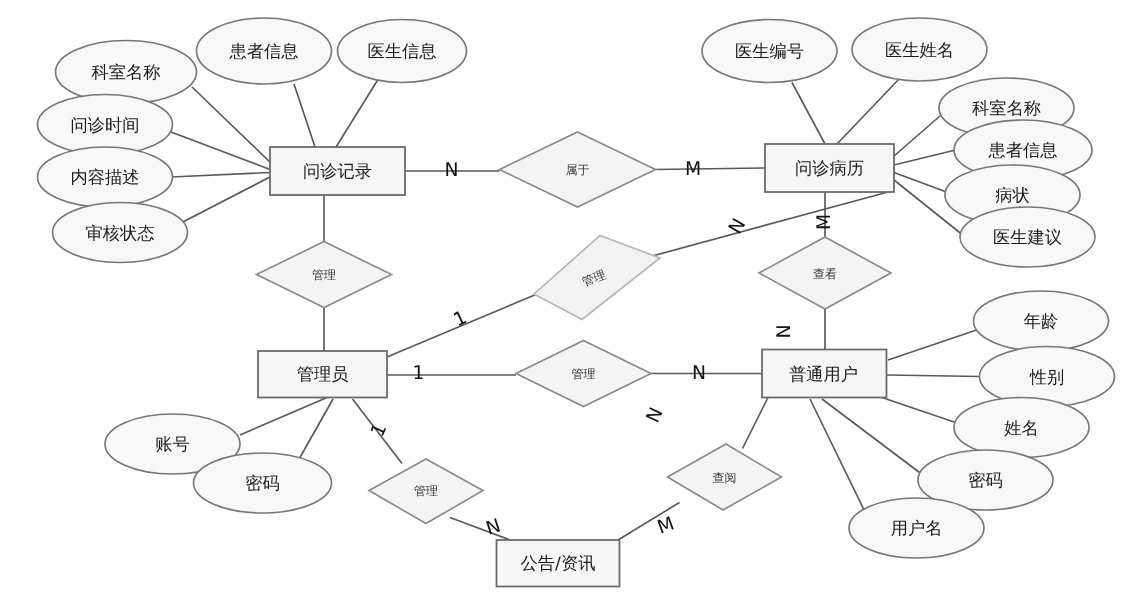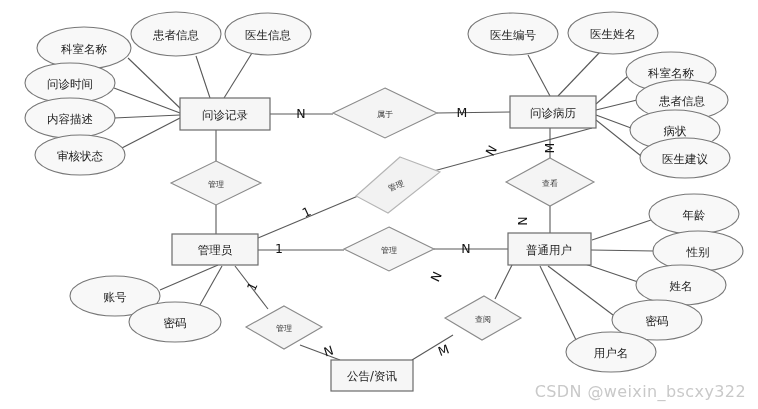--- a/index.html
+++ b/index.html
@@ -280,14 +280,13 @@
       <text class="card-label" x="307" y="213" transform="rotate(-25 307 213)">1</text>
       <text class="card-label" x="279" y="249">1</text>
       <text class="card-label" x="466" y="249">N</text>
       <text class="card-label" x="253" y="287" transform="rotate(-65 253 287)">1</text>
       <text class="card-label" x="329" y="352" transform="rotate(-18 329 352)">N</text>
       <text class="card-label" x="437" y="277" transform="rotate(-65 437 277)">N</text>
       <text class="card-label" x="444" y="351" transform="rotate(-20 444 351)">M</text>
     </g>
   </svg>
 
-  <div class="watermark">CSDN @weixin_bscxy322</div>
 </div>
 
 </body></html>

